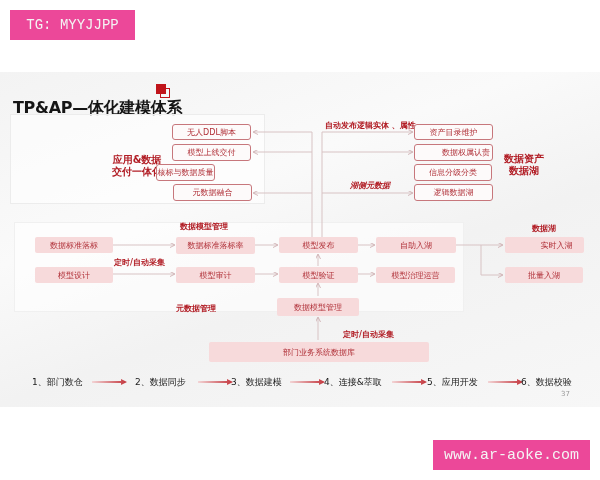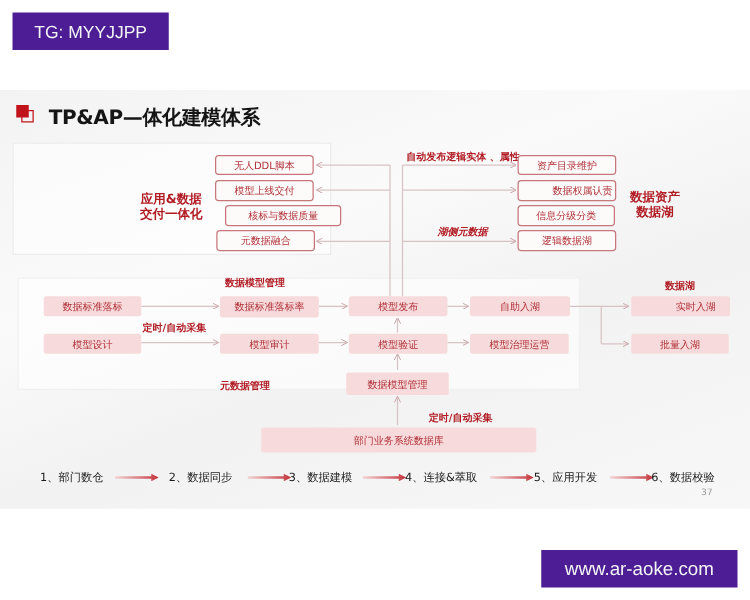--- a/index.html
+++ b/index.html
@@ -1,23 +1,23 @@
 <!DOCTYPE html>
 <html><head>
 <meta charset="utf-8">
 <style>
   * { box-sizing: border-box; margin: 0; padding: 0; }
   html, body { width: 600px; height: 480px; background: #ffffff; overflow: hidden; }
   body { position: relative; font-family: "DejaVu Sans", "Liberation Sans", sans-serif; }
-  .wm { position: absolute; background: #4c1d95; color: #f4f4f4; font-family: Liberation Sans, sans-serif; font-size: 14px; display: flex; align-items: center; justify-content: center; }
+  .wm { position: absolute; background: #ec4899; color: #f4f4f4; font-family: Liberation Mono, monospace; font-size: 14px; display: flex; align-items: center; justify-content: center; }
   #wm-top { left: 10px; top: 10px; width: 125px; height: 30px; }
   #wm-bot { left: 433px; top: 440px; width: 157px; height: 30px; font-size: 15px; }
   .slide { position: absolute; left: 0; top: 72px; width: 600px; height: 335px;
     background: linear-gradient(160deg, #f3f3f3 0%, #fafafa 35%, #f2f2f2 60%, #f7f7f7 100%); overflow: hidden; }
-  .title-wrap { position: absolute; left: 13px; top: 12px; display: flex; align-items: flex-start; }
+  .title-wrap { position: absolute; left: 13px; top: 12px; display: flex; align-items: flex-end; flex-direction: column; }
   .title-icon { position: relative; width: 16px; height: 14px; margin-right: 10px; }
   .title-icon .sq1 { position: absolute; left: 0; top: 0; width: 10px; height: 10px; background: #c0141a; }
   .title-icon .sq2 { position: absolute; left: 4px; top: 4px; width: 10px; height: 10px; border: 1.5px solid #c0141a; background: transparent; }
   .title { font-size: 16px; font-weight: bold; color: #151515; letter-spacing: -0.3px; }
   .box { position: absolute; font-size: 8px; color: #b03038; display: flex; align-items: center; justify-content: center; white-space: nowrap; }
   .ob { background: #fdfafa; border: 1px solid #c7777c; border-radius: 3px; }
   .fb { background: #f7dadb; border-radius: 2px; }
   .lbl { position: absolute; font-size: 8px; font-weight: bold; color: #b11c24; white-space: nowrap; }
   .big-lbl { position: absolute; font-size: 10px; font-weight: bold; color: #b11c24; text-align: center; line-height: 12px; }
   .panel { position: absolute; background: rgba(255,255,255,0.6); border: 1px solid #ececec; }
@@ -80,21 +80,21 @@
       <line x1="318" y1="268" x2="318" y2="246" marker-end="url(#ah)"></line>
     </g>
   </svg>
 
   <div class="big-lbl" style="left:112px;top:82px;">
     <div>应用&amp;数据</div>
     <div>交付一体化</div>
   </div>
   <div class="box ob" style="left:172px;top:52px;width:79px;height:16px;">无人DDL脚本</div>
   <div class="box ob" style="left:172px;top:72px;width:79px;height:17px;">模型上线交付</div>
-  <div class="box ob" style="left:180px;top:92px;width:93px;height:17px;">核标与数据质量</div>
+  <div class="box ob" style="left:156px;top:92px;width:59px;height:17px;">核标与数据质量</div>
   <div class="box ob" style="left:173px;top:112px;width:79px;height:17px;">元数据融合</div>
 
   <div class="lbl" style="left:325px;top:48px;">自动发布逻辑实体 、属性</div>
   <div class="lbl" style="left:350px;top:108px;font-style:italic;">湖侧元数据</div>
   <div class="lbl" style="left:180px;top:149px;">数据模型管理</div>
   <div class="lbl" style="left:114px;top:185px;">定时/自动采集</div>
   <div class="lbl" style="left:176px;top:231px;">元数据管理</div>
   <div class="lbl" style="left:343px;top:257px;">定时/自动采集</div>
   <div class="lbl" style="left:532px;top:151px;">数据湖</div>
 

